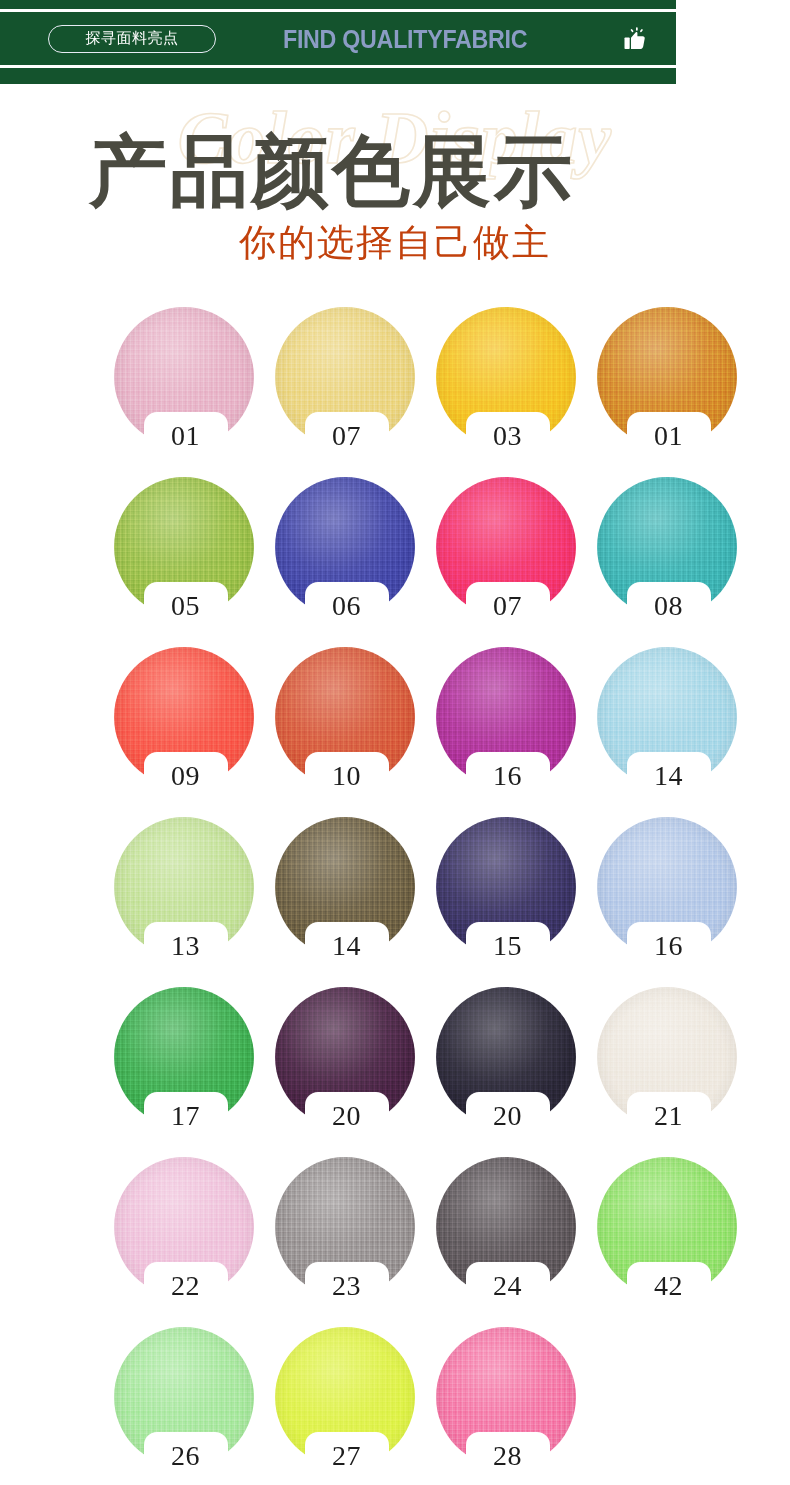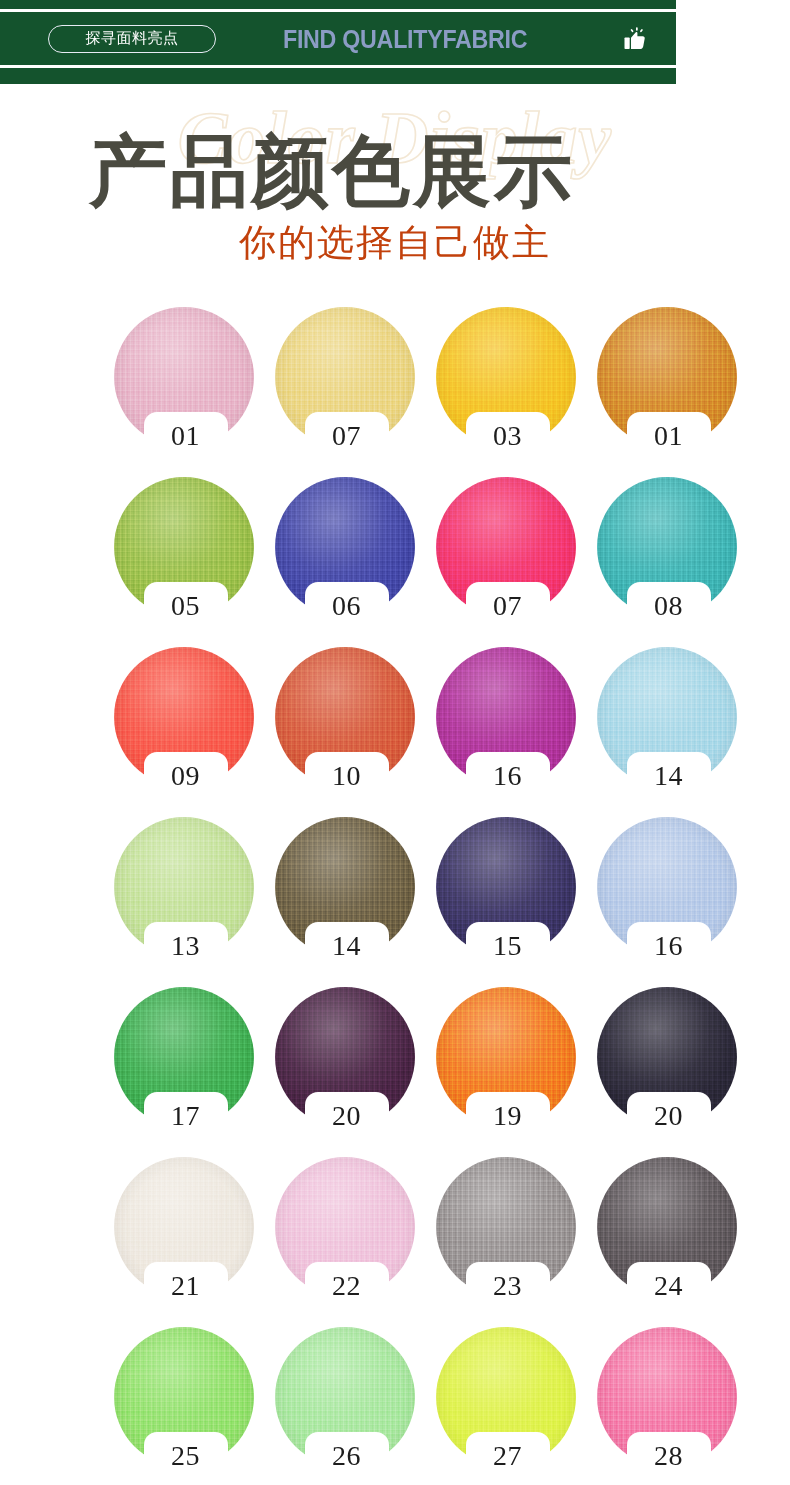--- a/index.html
+++ b/index.html
@@ -467,29 +467,20 @@
         <div class="disc">
           <div class="fill" style="background: rgb(74, 37, 69);"></div>
           <div class="tex"></div>
           <div class="shade"></div>
         </div>
         <div class="notch"></div>
         <div class="swatch-label">20</div>
       </div>
       <div class="swatch">
         <div class="disc">
-          <div class="fill" style="background: rgb(244, 123, 32);"></div>
-          <div class="tex"></div>
-          <div class="shade"></div>
-        </div>
-        <div class="notch"></div>
-        <div class="swatch-label">19</div>
-      </div>
-      <div class="swatch">
-        <div class="disc">
           <div class="fill" style="background: rgb(43, 40, 56);"></div>
           <div class="tex"></div>
           <div class="shade"></div>
         </div>
         <div class="notch"></div>
         <div class="swatch-label">20</div>
       </div>
       <div class="swatch">
         <div class="disc">
           <div class="fill" style="background: rgb(239, 233, 224);"></div>
@@ -526,21 +517,21 @@
         <div class="notch"></div>
         <div class="swatch-label">24</div>
       </div>
       <div class="swatch">
         <div class="disc">
           <div class="fill" style="background: rgb(148, 226, 109);"></div>
           <div class="tex"></div>
           <div class="shade"></div>
         </div>
         <div class="notch"></div>
-        <div class="swatch-label">25</div>
+        <div class="swatch-label">42</div>
       </div>
       <div class="swatch">
         <div class="disc">
           <div class="fill" style="background: rgb(169, 232, 160);"></div>
           <div class="tex"></div>
           <div class="shade"></div>
         </div>
         <div class="notch"></div>
         <div class="swatch-label">26</div>
       </div>

